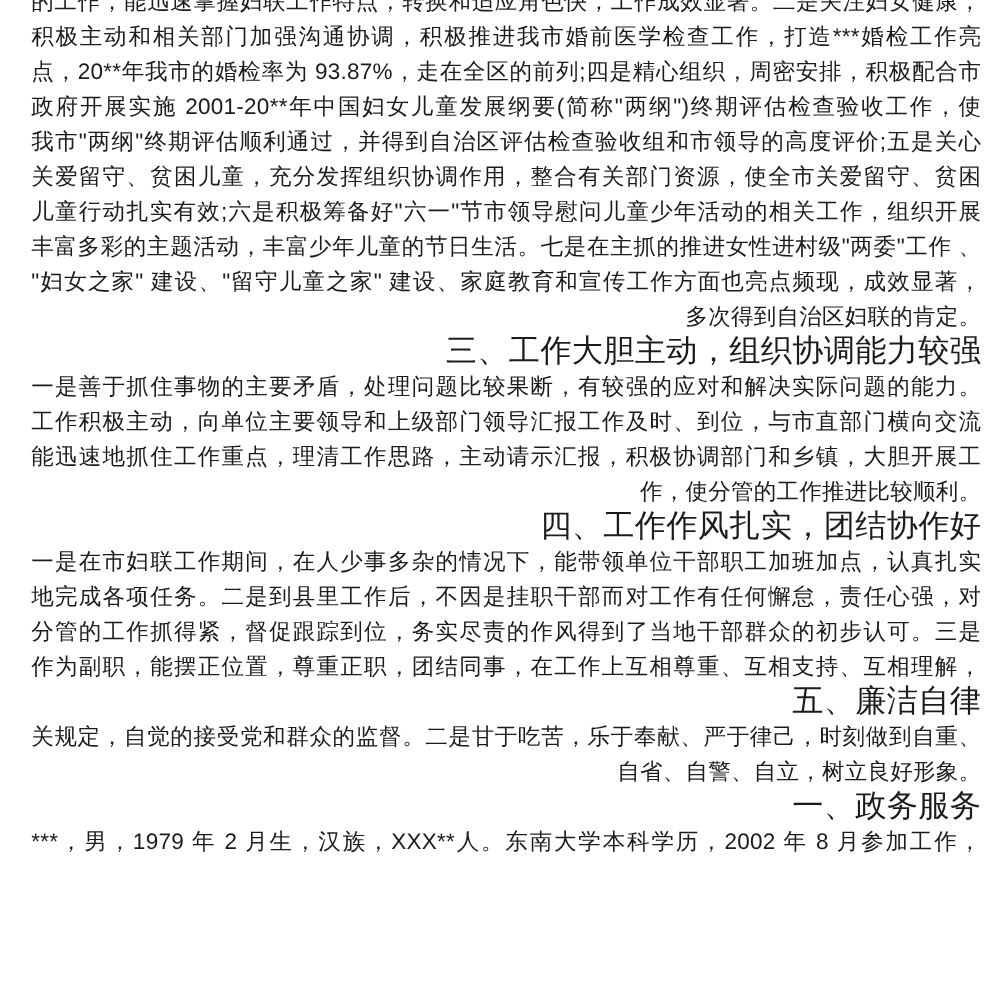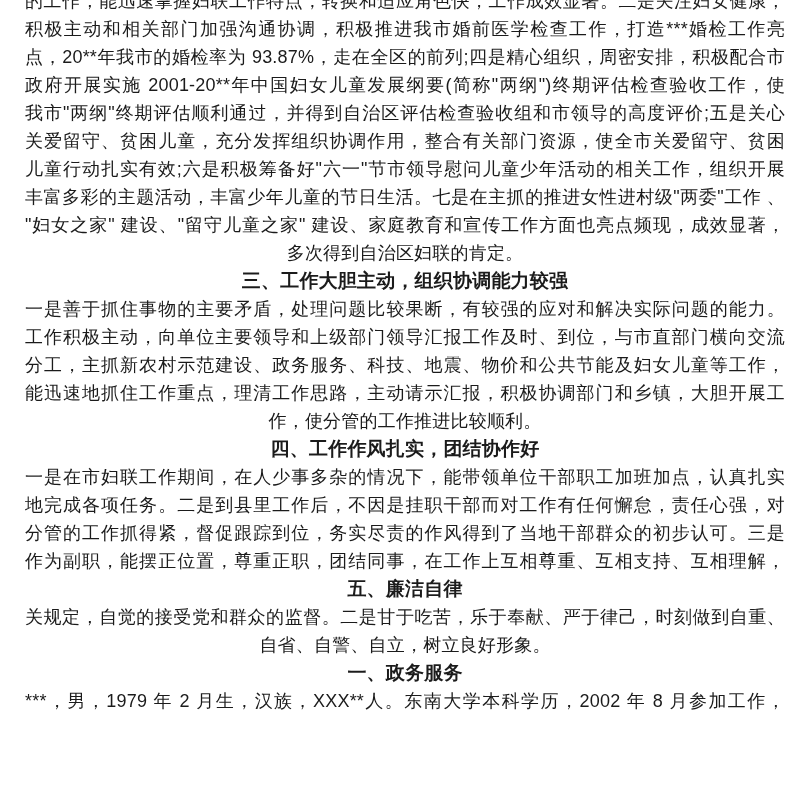--- a/index.html
+++ b/index.html
@@ -17,51 +17,50 @@
     margin-top: -13px;            
     font-family: "Liberation Sans", sans-serif;
     font-size: 18px;
     line-height: 28px;
     color: #1b1b1b;
     letter-spacing: 0.2px;
   }
   .line {
     height: 28px;
     overflow: hidden;
-    text-align: center;
+    text-align: right;
     white-space: normal;
   }
   .line.fill {
     text-align: justify;
     text-align-last: justify;
     text-justify: inter-character;
   }
   .line.bold {
-    font-weight: 700;
-    font-size: 19px;
+    font-weight: 400;
+    font-size: 25px;
   }
 </style>
 </head>
 <body>
 
 <div class="doc">
     <div class="line fill">的工作，能迅速掌握妇联工作特点，转换和适应角色快，工作成效显著。二是关注妇女健康，</div>
     <div class="line fill">积极主动和相关部门加强沟通协调，积极推进我市婚前医学检查工作，打造***婚检工作亮</div>
     <div class="line fill">点，20**年我市的婚检率为 93.87%，走在全区的前列;四是精心组织，周密安排，积极配合市</div>
     <div class="line fill">政府开展实施 2001-20**年中国妇女儿童发展纲要(简称"两纲")终期评估检查验收工作，使</div>
     <div class="line fill">我市"两纲"终期评估顺利通过，并得到自治区评估检查验收组和市领导的高度评价;五是关心</div>
     <div class="line fill">关爱留守、贫困儿童，充分发挥组织协调作用，整合有关部门资源，使全市关爱留守、贫困</div>
     <div class="line fill">儿童行动扎实有效;六是积极筹备好"六一"节市领导慰问儿童少年活动的相关工作，组织开展</div>
     <div class="line fill">丰富多彩的主题活动，丰富少年儿童的节日生活。七是在主抓的推进女性进村级"两委"工作 、</div>
     <div class="line fill">"妇女之家" 建设、"留守儿童之家" 建设、家庭教育和宣传工作方面也亮点频现，成效显著，</div>
     <div class="line">多次得到自治区妇联的肯定。</div>
     <div class="line bold">三、工作大胆主动，组织协调能力较强</div>
     <div class="line fill">一是善于抓住事物的主要矛盾，处理问题比较果断，有较强的应对和解决实际问题的能力。</div>
     <div class="line fill">工作积极主动，向单位主要领导和上级部门领导汇报工作及时、到位，与市直部门横向交流</div>
-    <div class="line fill">分工，主抓新农村示范建设、政务服务、科技、地震、物价和公共节能及妇女儿童等工作，</div>
     <div class="line fill">能迅速地抓住工作重点，理清工作思路，主动请示汇报，积极协调部门和乡镇，大胆开展工</div>
     <div class="line">作，使分管的工作推进比较顺利。</div>
     <div class="line bold">四、工作作风扎实，团结协作好</div>
     <div class="line fill">一是在市妇联工作期间，在人少事多杂的情况下，能带领单位干部职工加班加点，认真扎实</div>
     <div class="line fill">地完成各项任务。二是到县里工作后，不因是挂职干部而对工作有任何懈怠，责任心强，对</div>
     <div class="line fill">分管的工作抓得紧，督促跟踪到位，务实尽责的作风得到了当地干部群众的初步认可。三是</div>
     <div class="line fill">作为副职，能摆正位置，尊重正职，团结同事，在工作上互相尊重、互相支持、互相理解，</div>
     <div class="line bold">五、廉洁自律</div>
     <div class="line fill">关规定，自觉的接受党和群众的监督。二是甘于吃苦，乐于奉献、严于律己，时刻做到自重、</div>
     <div class="line">自省、自警、自立，树立良好形象。</div>

